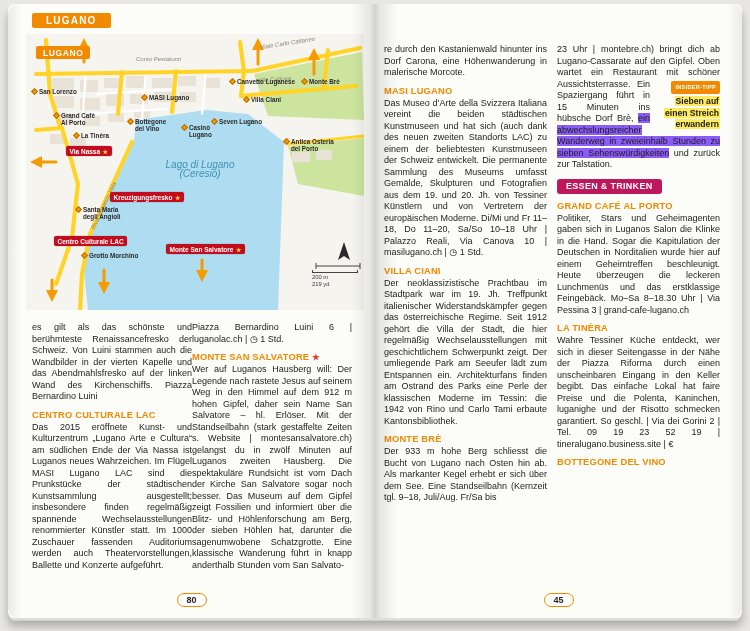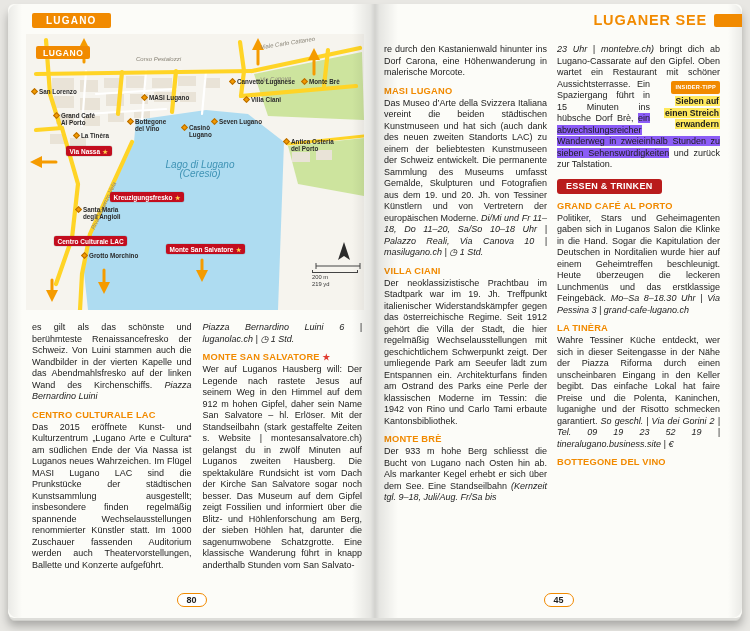--- a/index.html
+++ b/index.html
@@ -34,30 +34,30 @@
   .badge{position:absolute;background:#C30D1E;color:#fff;font-size:6.5px;font-weight:bold;padding:1.5px 3.5px;border-radius:2px;
          white-space:nowrap;display:flex;gap:2.5px;align-items:center;box-shadow:0 0 0 .5px rgba(0,0,0,.15)}
   .bstar{color:#FFD24A;font-size:6px}
   .street{position:absolute;font-size:6px;font-style:italic;color:#8a8578;white-space:nowrap}
   .lake-label{position:absolute;left:128px;top:126px;width:92px;text-align:center;color:#3F93B5;font-style:italic;font-size:10px;line-height:9px}
   .map-scale{position:absolute;left:286px;top:236px;font-size:5.8px;color:#333;line-height:7px}
   .scale-bar{width:46px;height:3px;border-left:1px solid #444;border-right:1px solid #444;border-bottom:1px solid #444;margin-bottom:1px}
 
   
   .cols{position:absolute;display:flex;overflow:hidden}
-  .cols-left{left:24px;top:318px;width:330px;height:276px;gap:11px}
+  .cols-left{left:24px;top:318px;width:330px;height:276px;}
   .cols-right{left:9px;top:40px;width:336px;height:558px;gap:10px}
   .col{width:160px}
   .cols-right .col{width:163px}
   .body{font-size:9px;line-height:11.5px;text-align:justify;color:#1c1c1c;hyphens:auto}
-  .info{font-style:italic}
+  .info{}
   .h{color:#F18A00;font-weight:bold;font-size:9.3px;letter-spacing:.2px;margin:7px 0 2px}
   .hstar{color:#E03C31;font-size:8.5px}
   .hl{background:#8b5cf6;box-decoration-break:clone;-webkit-box-decoration-break:clone}
-  .section-bar{display:block;width:fit-content;background:#b91c1c;color:#fff;font-weight:bold;font-size:9px;
+  .section-bar{display:block;width:fit-content;background:#be185d;color:#fff;font-weight:bold;font-size:9px;
                letter-spacing:.3px;padding:2.5px 9px;border-radius:3px;margin:8px 0 4px}
   .tip-note{float:right;width:64px;margin:2px 0 2px 6px;text-align:right}
   .tip-tag{display:inline-block;background:#F18A00;color:#fff;font-size:5.6px;font-weight:bold;letter-spacing:.3px;
            padding:1px 4px;border-radius:2px;margin-bottom:2px}
   .tip-text{font-weight:bold;font-size:8.6px;line-height:11px;background:#FFE95C;padding:0 1px;
             box-decoration-break:clone;-webkit-box-decoration-break:clone}
   .pagenum{position:absolute;bottom:11px;left:50%;transform:translateX(-50%);border:1.4px solid #F18A00;
            color:#222;font-weight:bold;font-size:9px;padding:1px 9px;border-radius:9px;background:#fff}
 </style>
 </head>
@@ -244,24 +244,20 @@
         <p class="body info">Piazza Bernardino Luini 6 | luganolac.ch | ◷ 1 Std.</p>
         <div class="h"><span>MONTE SAN SALVATORE</span> <span class="hstar">★</span></div>
         <p class="body">Wer auf Luganos Hausberg will: Der Legende nach rastete Jesus auf seinem Weg in den Himmel auf dem 912 m hohen Gipfel, daher sein Name San Salvatore – hl. Erlöser. Mit der Standseilbahn (stark gestaffelte Zeiten s. Website | montesansalvatore.ch) gelangst du in zwölf Minuten auf Luganos zweiten Hausberg. Die spektakuläre Rundsicht ist vom Dach der Kirche San Salvatore sogar noch besser. Das Museum auf dem Gipfel zeigt Fossilien und informiert über die Blitz- und Höhlenforschung am Berg, der sieben Höhlen hat, darunter die sagenumwobene Schatzgrotte. Eine klassische Wanderung führt in knapp anderthalb Stunden vom San Salvato-</p>
       </div>
     </div>
 
     <div class="pagenum">80</div>
   </div>
 
   <div class="page page-right">
-    <div class="head-right">
-      <span class="title">LUGANER SEE</span>
-      <span class="bleed"></span>
-    </div>
 
     <div class="cols cols-right">
       <div class="col">
         <p class="body">re durch den Kastanienwald hinunter ins Dorf Carona, eine Höhenwanderung in malerische Morcote.</p>
         <div class="h">MASI LUGANO</div>
         <p class="body"><span>Das Museo d’Arte della Svizzera Italiana vereint die beiden städtischen Kunstmuseen und hat sich (auch dank des neuen zweiten Standorts LAC) zu einem der beliebtesten Kunstmuseen der Schweiz entwickelt. Die permanente Sammlung des Museums umfasst Gemälde, Skulpturen und Fotografien aus dem 19. und 20. Jh. von Tessiner Künstlern und von Vertretern der europäischen Moderne. </span><span class="info">Di/Mi und Fr 11–18, Do 11–20, Sa/So 10–18 Uhr | Palazzo Reali, Via Canova 10 | masilugano.ch | ◷ 1 Std.</span></p>
         <div class="h">VILLA CIANI</div>
         <p class="body">Der neoklassizistische Prachtbau im Stadtpark war im 19. Jh. Treffpunkt italienischer Widerstandskämpfer gegen das österreichische Regime. Seit 1912 gehört die Villa der Stadt, die hier regelmäßig Wechselausstellungen mit geschichtlichem Schwerpunkt zeigt. Der umliegende Park am Seeufer lädt zum Entspannen ein. Architekturfans finden am Ostrand des Parks eine Perle der klassischen Moderne im Tessin: die 1942 von Rino und Carlo Tami erbaute Kantonsbibliothek.</p>
         <div class="h">MONTE BRÈ</div>
         <p class="body"><span>Der 933 m hohe Berg schliesst die Bucht von Lugano nach Osten hin ab. Als markanter Kegel erhebt er sich über dem See. Eine Standseilbahn </span><span class="info">(Kernzeit tgl. 9–18, Juli/Aug. Fr/Sa bis</span></p>

